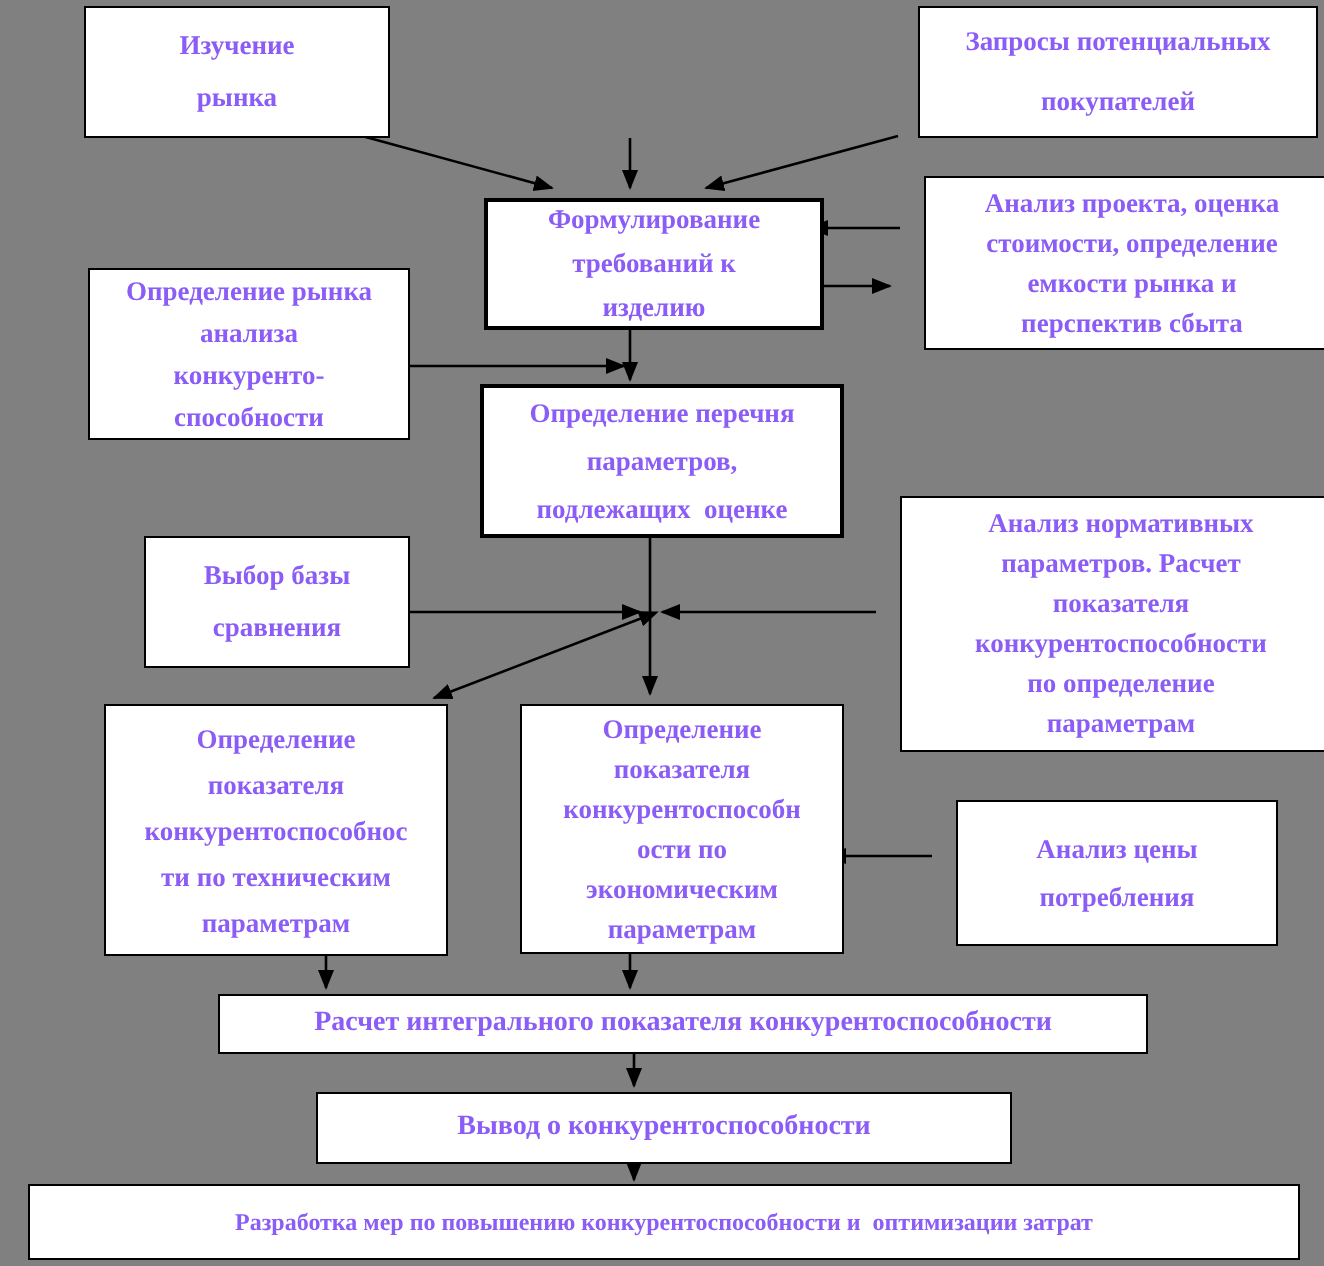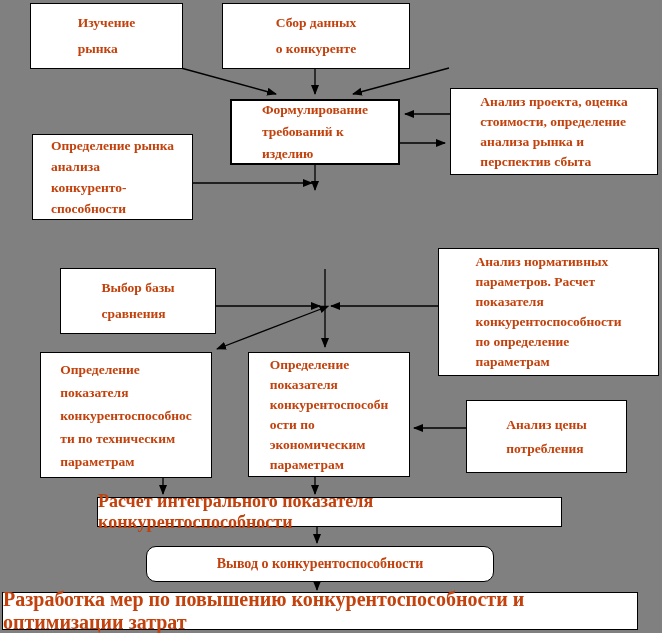--- a/index.html
+++ b/index.html
@@ -9,27 +9,28 @@
     height: 633px;
     background: #808080;
     font-family: "Liberation Serif", "DejaVu Serif", serif;
     overflow: hidden;
   }
   .box {
     position: absolute;
     box-sizing: border-box;
     background: #ffffff;
     border: 1px solid #000000;
-    color: #c2410c;
+    color: #8b5cf6;
     font-weight: bold;
     font-size: 13.5px;
     display: flex;
     align-items: center;
     justify-content: center;
-    text-align: left;
+    text-align: center;
+    margin-left: 12px;
   }
   .box span {
     display: block;
     white-space: pre-wrap;
   }
   .bd2 { border-width: 2px; }
   svg.connectors {
     position: absolute;
     left: 0; top: 0;
     width: 662px; height: 633px;
@@ -67,48 +68,53 @@
     <line x1="315" y1="477" x2="315" y2="494" marker-end="url(#ah)"></line>
     <line x1="317" y1="527" x2="317" y2="543" marker-end="url(#ah)"></line>
     <line x1="317" y1="582" x2="317" y2="590" marker-end="url(#ah)"></line>
   </svg>
 
   <div class="box" style="left:30px; top:3px; width:153px; height:66px; line-height:26px;">
     <span>Изучение
 рынка</span>
   </div>
 
-  <div class="box" style="left:222px; top:3px; width:188px; height:66px; line-height:26px;">
-    <span>Сбор данных
-о конкуренте</span>
+
+  <div class="box" style="left:447px; top:3px; width:200px; height:66px; line-height:30px;">
+    <span>Запросы потенциальных
+покупателей</span>
   </div>
-
 
   <div class="box bd2" style="left:230px; top:99px; width:170px; height:66px; line-height:22px;">
     <span>Формулирование
 требований к
 изделию</span>
   </div>
 
   <div class="box" style="left:450px; top:88px; width:208px; height:87px; line-height:20px;">
     <span>Анализ проекта, оценка
 стоимости, определение
-анализа рынка и
+емкости рынка и
 перспектив сбыта</span>
   </div>
 
   <div class="box" style="left:32px; top:134px; width:161px; height:86px; line-height:21px;">
     <span>Определение рынка
 анализа
 конкуренто-
 способности</span>
   </div>
 
+  <div class="box bd2" style="left:228px; top:192px; width:182px; height:77px; line-height:24px;">
+    <span>Определение перечня
+параметров,
+подлежащих  оценке</span>
+  </div>
 
-  <div class="box" style="left:60px; top:268px; width:156px; height:66px; line-height:26px;">
+  <div class="box" style="left:60px; top:268px; width:133px; height:66px; line-height:26px;">
     <span>Выбор базы
 сравнения</span>
   </div>
 
   <div class="box" style="left:438px; top:248px; width:221px; height:128px; line-height:20px;">
     <span>Анализ нормативных
 параметров. Расчет
 показателя
 конкурентоспособности
 по определение
@@ -130,25 +136,25 @@
 ости по
 экономическим
 параметрам</span>
   </div>
 
   <div class="box" style="left:466px; top:400px; width:161px; height:73px; line-height:24px;">
     <span>Анализ цены
 потребления</span>
   </div>
 
-  <div class="box" style="left:97px; top:497px; width:465px; height:30px; font-size:18px;">
+  <div class="box" style="left:97px; top:497px; width:465px; height:30px; font-size:14px;">
     <span>Расчет интегрального показателя конкурентоспособности</span>
   </div>
 
-  <div class="box" style="left:146px; top:546px; width:348px; height:36px; font-size:14px;border-radius:10px;">
+  <div class="box" style="left:146px; top:546px; width:348px; height:36px; font-size:14px;">
     <span>Вывод о конкурентоспособности</span>
   </div>
 
-  <div class="box" style="left:2px; top:592px; width:636px; height:38px; font-size:20px;">
+  <div class="box" style="left:2px; top:592px; width:636px; height:38px; font-size:12px;">
     <span>Разработка мер по повышению конкурентоспособности и  оптимизации затрат</span>
   </div>
 
 </div>
 
 </body></html>

